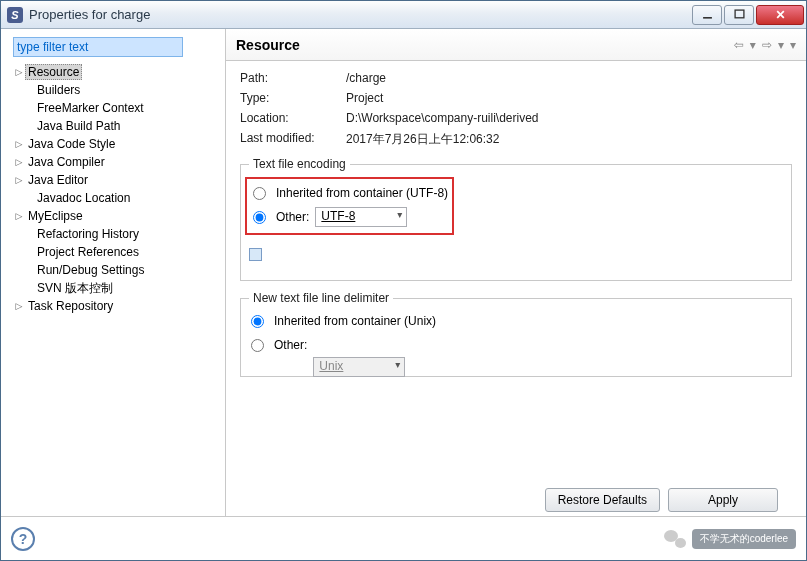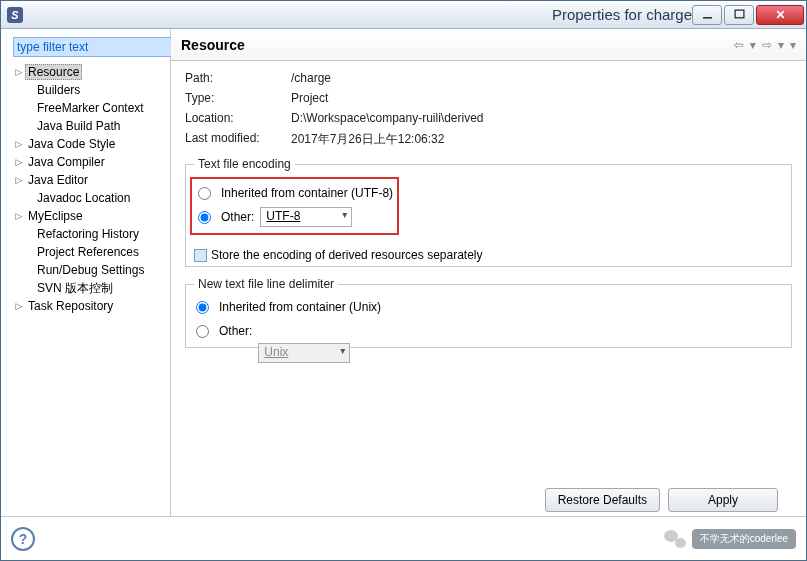--- a/index.html
+++ b/index.html
@@ -1,42 +1,42 @@
 <!DOCTYPE html>
 <html><head>
 <meta charset="utf-8">
 <style>
 * { box-sizing: border-box; margin: 0; padding: 0; font-family: "Segoe UI", Tahoma, sans-serif; font-size: 12px; }
 body { background: #fff; width: 807px; height: 561px; overflow: hidden; border: 1px solid #4a6b8a; }
 .titlebar { height: 28px; background: linear-gradient(#fdfefe, #e8eef5 45%, #d9e4f1); display: flex; align-items: center; padding: 0 2px 0 6px; border-bottom: 1px solid #a0b0c0; }
 .titlebar .app-icon { width: 16px; height: 16px; background: #4a5d8f; border-radius: 3px; margin-right: 6px; display: flex; align-items: center; justify-content: center; color: #fff; font-style: italic; font-weight: bold; font-size: 11px; }
-.titlebar .title { flex: 1; color: #2a3a4a; font-size: 15px; text-align: right; }
+.titlebar .title { flex: 1; color: #2a3a4a; font-size: 13px; }
 .win-btns { display: flex; gap: 2px; }
 .win-btn { width: 30px; height: 20px; border: 1px solid #8a99aa; border-radius: 3px; background: linear-gradient(#f7f9fc,#dbe6f2); display: flex; align-items: center; justify-content: center; cursor: pointer; }
 .win-btn.close { width: 48px; background: linear-gradient(#e78,#c9302c); border-color: #a02020; color: #fff; }
 .win-btn svg { width: 11px; height: 11px; }
 .content { display: flex; height: 487px; }
-.sidebar { width: 170px; border-right: 1px solid #c8c8c8; padding: 6px 4px; }
+.sidebar { width: 225px; border-right: 1px solid #c8c8c8; padding: 6px 4px; }
 .filter-input { width: 170px; height: 20px; margin: 2px 0 4px 8px; border: 1px solid #7eb4ea; padding: 1px 3px; color: #0066cc; background: #cce4ff; }
 .tree { padding: 2px 0 0 6px; }
 .tree-item { display: flex; align-items: center; height: 18px; padding: 0 2px; cursor: pointer; }
 .tree-item .arrow { width: 12px; height: 12px; display: inline-flex; align-items: center; justify-content: center; color: #666; font-size: 9px; }
 .tree-item .label { padding: 0 3px; }
 .tree-item.selected .label { background: #d6d6d6; border: 1px dotted #888; padding: 0 2px; }
 .tree-child { padding-left: 26px; display: flex; align-items: center; height: 18px; cursor: pointer; }
 .main { flex: 1; display: flex; flex-direction: column; }
 .main-header { height: 32px; border-bottom: 1px solid #c8c8c8; display: flex; align-items: center; padding: 0 10px; background: linear-gradient(#fff,#f5f5f5); }
 .main-header h2 { font-size: 14px; font-weight: bold; flex: 1; }
 .nav-btns { display: flex; gap: 6px; color: #888; }
 .nav-btn { cursor: pointer; font-size: 12px; }
 .main-body { flex: 1; padding: 10px 14px; overflow: auto; }
 .prop-row { display: flex; height: 20px; align-items: flex-start; }
 .prop-row .k { width: 106px; color: #222; }
 .prop-row .v { color: #222; }
-fieldset { border: 1px solid #c8c8c8; margin: 6px 0 10px 0; padding: 4px 8px 4px 8px; }
+fieldset { border: 1px solid #c8c8c8; margin: 6px 0 10px 0; padding: 4px 8px 19px 8px; }
 fieldset legend { padding: 0 4px; color: #222; }
 .radio-row { display: flex; align-items: center; height: 24px; gap: 6px; }
 .radio-row input[type=radio] { margin: 0 4px 0 2px; }
 .combo { border: 1px solid #abadb3; padding: 1px 20px 1px 5px; height: 20px; width: 92px; background: #fff; position: relative; display: inline-flex; align-items: flex-start; text-decoration: underline; }
 .combo::after { content: "▾"; position: absolute; right: 4px; color: #555; font-size: 10px; }
 .combo.disabled { background: #f0f0f0; color: #888; margin-top: 44px; }
 .checkbox-row { display: flex; align-items: center; gap: 4px; margin: 2px 0 0 0; }
 .checkbox-row .cb { width: 13px; height: 13px; border: 1px solid #7a9cc6; background: #d7e8f8; }
 .highlight-box { border: 2px solid #d93030; padding: 2px 4px 4px 4px; margin: 2px 0 11px -4px; display: inline-block; }
 .footer-btns { display: flex; justify-content: flex-end; gap: 8px; padding: 8px 28px 4px 0; }
@@ -171,21 +171,20 @@
           <div class="radio-row">
             <input type="radio" name="enc" checked="" style="">
             <span>Other:</span>
             <span class="combo">
                 <span>UTF-8</span>
               </span>
           </div>
         </div>
         <div class="checkbox-row">
           <span class="cb"></span>
-          <span>Store the encoding of derived resources separately</span>
         </div>
       </fieldset>
 
       <fieldset>
         <legend>New text file line delimiter</legend>
         <div class="radio-row">
           <input type="radio" name="delim" checked="" style="">
           <span>Inherited from container (Unix)</span>
         </div>
         <div class="radio-row">

